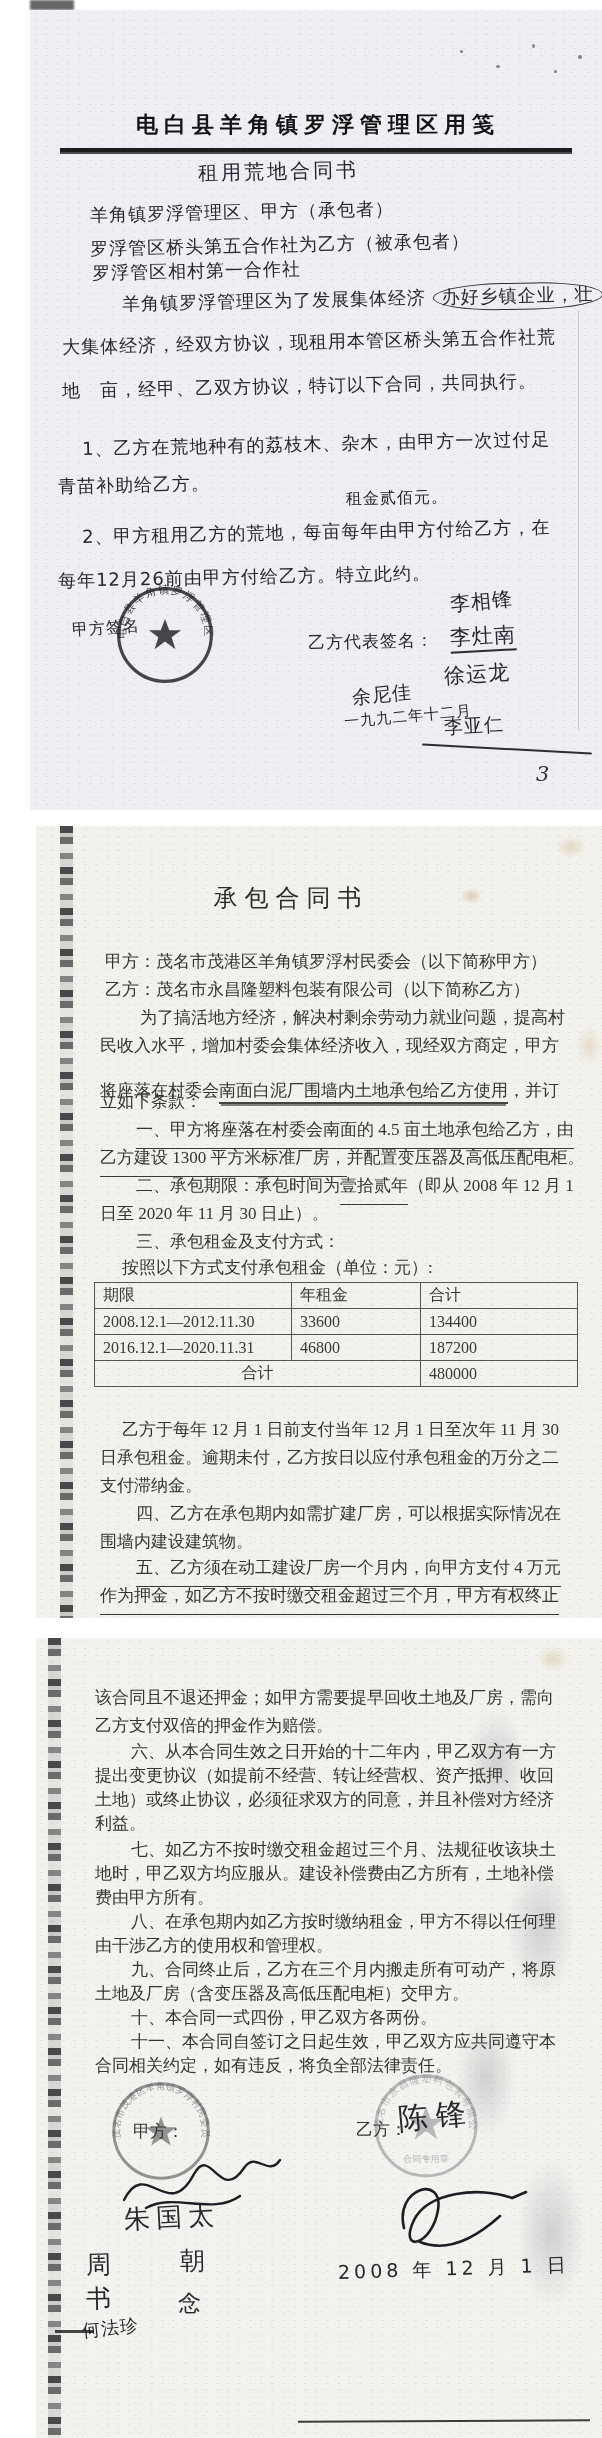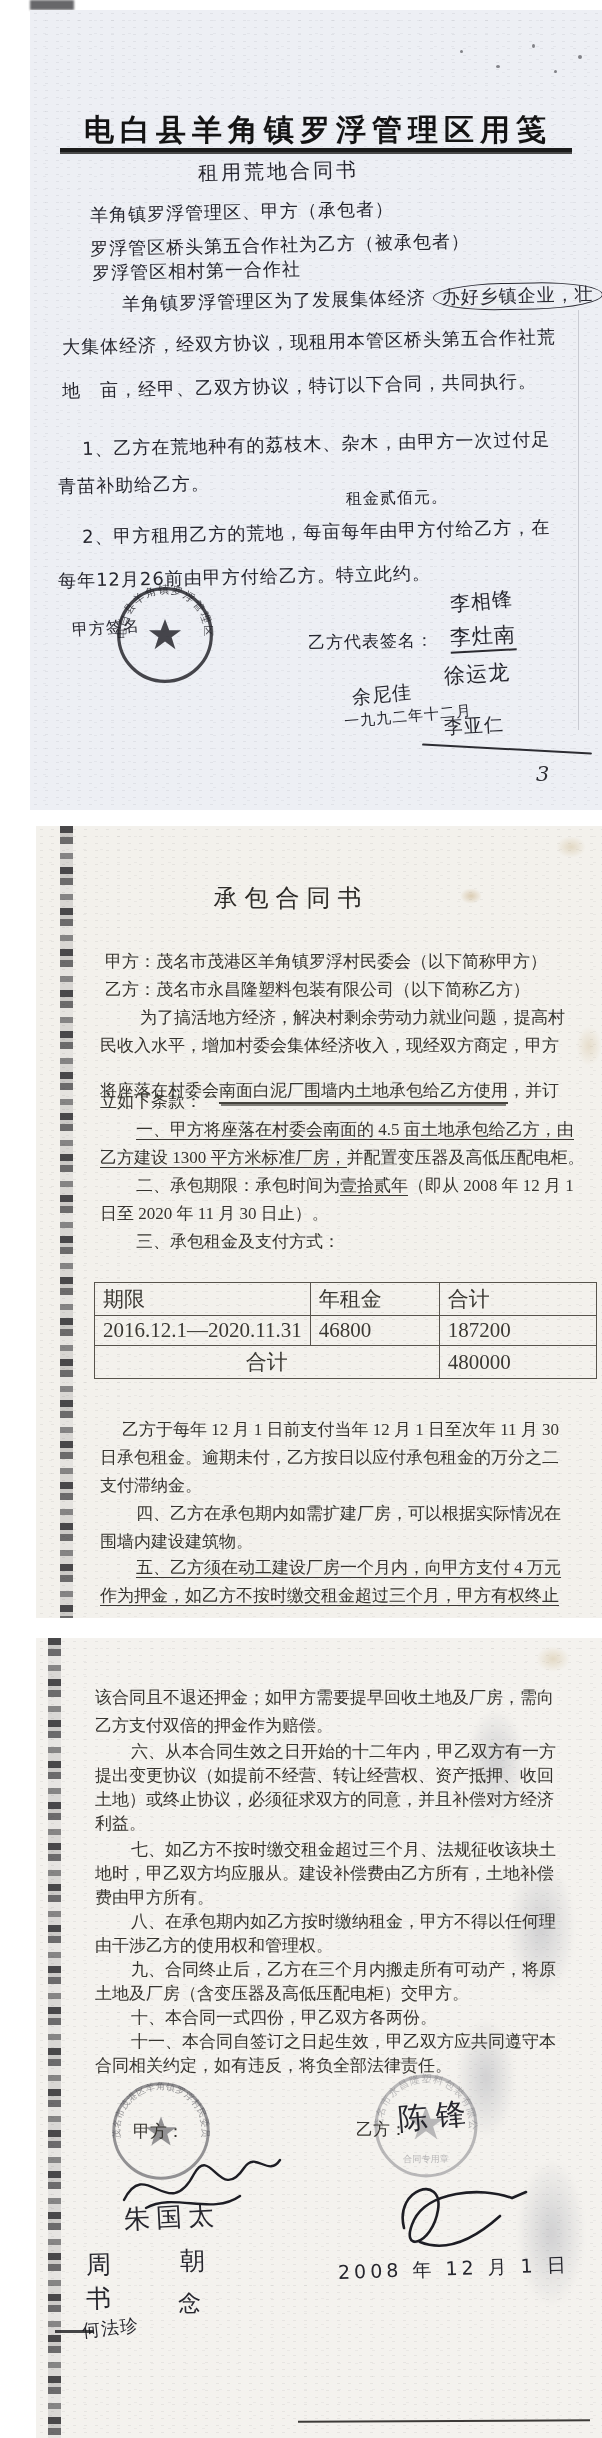--- a/index.html
+++ b/index.html
@@ -14,31 +14,31 @@
       radial-gradient(rgba(40,40,50,0.05) 1px, transparent 1.2px);
     background-size:11px 7px,17px 13px;background-position:0 0,6px 4px;
   }
   #page1{left:30px;top:10px;width:572px;height:800px;background-color:#edeff4;}
   #page2{left:36px;top:826px;width:566px;height:792px;background-color:#f3f1ec;}
   #page3{left:36px;top:1638px;width:566px;height:800px;background-color:#f4f2ee;}
   .ln{position:absolute;white-space:nowrap;}
   .typed{font-family:"Liberation Serif",serif;font-size:17px;color:#36342f;}
   .hw{font-family:"DejaVu Sans",sans-serif;color:#26262e;font-size:18px;letter-spacing:1px;transform:rotate(-1.2deg);}
   .hw-big{font-size:20px;letter-spacing:3px;}
-  .letterhead{left:4px;right:0;text-align:center;font-weight:bold;font-size:30px;letter-spacing:6px;color:#141414;font-family:"Liberation Serif",serif;}
+  .letterhead{left:4px;right:0;text-align:center;font-weight:bold;font-size:22px;letter-spacing:6px;color:#141414;font-family:"Liberation Serif",serif;}
   .rule{position:absolute;background:linear-gradient(180deg,#1c1c1c 0 4px,#4a4a4a 4px 6px);height:6px;}
-  .u{border-bottom:1.6px solid #3a3833;padding-bottom:0;}
+  .u{border-bottom:1.6px solid #3a3833;padding-bottom:9px;}
   .u2{border-bottom:2px solid #44423c;box-shadow:0 4px 0 -2px rgba(68,66,60,.65);padding-bottom:2px;}
   .circled{border:1.6px solid #2a2a33;border-radius:50% / 62%;padding:1px 8px 3px 8px;}
   .strip{position:absolute;top:0;bottom:0;width:13px;filter:blur(.4px);
     background:repeating-linear-gradient(180deg,
       rgba(24,24,28,.78) 0 7px, rgba(24,24,28,.18) 7px 11px,
       rgba(24,24,28,.62) 11px 18px, rgba(24,24,28,.06) 18px 27px,
       rgba(24,24,28,.5) 27px 33px, rgba(24,24,28,.12) 33px 41px);}
-  table.rent{border-collapse:collapse;font-family:"Liberation Serif",serif;font-size:21px;color:#3a3833;border-radius:17px;}
+  table.rent{border-collapse:collapse;font-family:"Liberation Serif",serif;font-size:16px;color:#3a3833;border-radius:17px;}
   table.rent th,table.rent td{border:1px solid #57534c;font-weight:normal;text-align:left;padding:2px 8px;height:21px;}
   .ctr{text-align:center !important;}
   .stamp{position:absolute;}
   .stamp svg{display:block;}
   .stamp1{color:rgba(32,32,38,.82);}
   .stamp2{color:rgba(66,66,72,.55);}
   .stamp3{color:rgba(110,110,118,.45);}
   .flourish{position:absolute;}
   .stain{position:absolute;border-radius:50%;}
   .speck{position:absolute;border-radius:50%;background:rgba(40,40,46,.55);}
@@ -136,28 +136,34 @@
   <div class="ln typed" style="top:320px;left:64px;">
     <span class="u">乙方建设 1300 平方米标准厂房，</span><span>并配置变压器及高低压配电柜。</span>
   </div>
 
   <div class="ln typed" style="top:348px;left:100px;">
     <span>二、承包期限：承包时间为</span><span class="u">壹拾贰年</span><span>（即从 2008 年 12 月 1</span>
   </div>
   <div class="ln typed" style="top:376px;left:64px;">日至 2020 年 11 月 30 日止）。</div>
 
   <div class="ln typed" style="top:404px;left:100px;">三、承包租金及支付方式：</div>
+  <div class="ln typed" style="top:430px;left:86px;">按照以下方式支付承包租金（单位：元）:</div>
 
   <div class="ln" style="top:456px;left:58px;">
     <table class="rent">
       <tbody>
           <tr>
         <th style="width:180px;">期限</th>
         <th style="width:112px;">年租金</th>
         <th style="width:140px;">合计</th>
+      </tr>
+      <tr>
+        <td>2008.12.1—2012.11.30</td>
+        <td>33600</td>
+        <td>134400</td>
       </tr>
       <tr>
         <td>2016.12.1—2020.11.31</td>
         <td>46800</td>
         <td>187200</td>
       </tr>
       <tr>
         <td colspan="2" class="ctr">合计</td>
         <td>480000</td>
       </tr>

